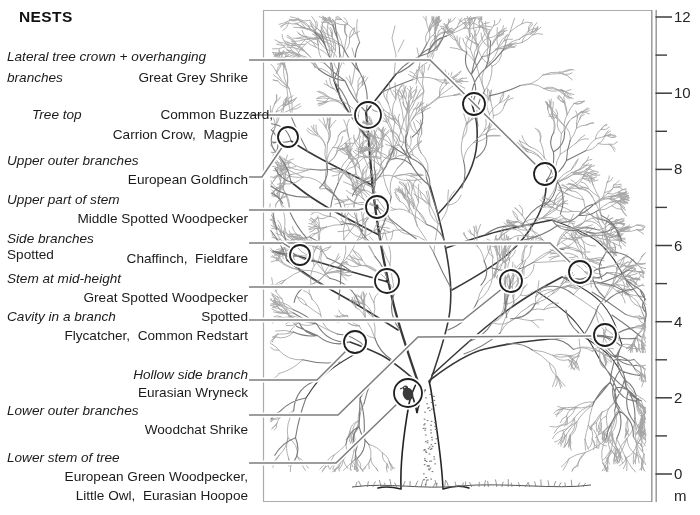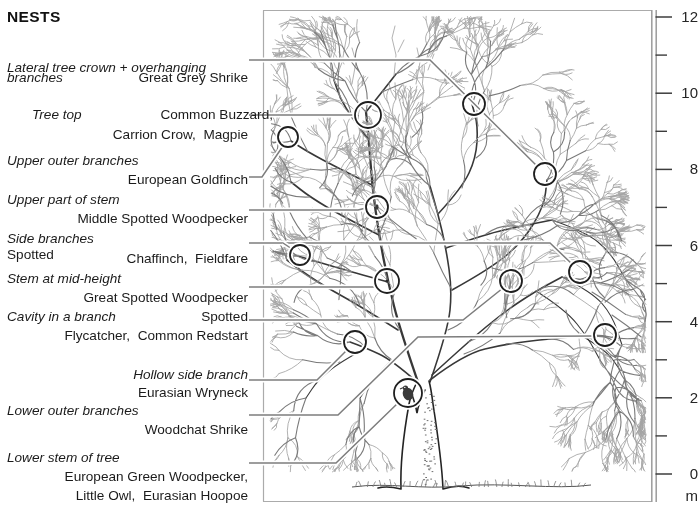--- a/index.html
+++ b/index.html
@@ -1,27 +1,27 @@
 <!DOCTYPE html>
 <html><head>
 <meta charset="utf-8">
 <style>
   html,body{margin:0;padding:0;background:#fff;}
   body{width:700px;height:515px;position:relative;overflow:hidden;
        font-family:"Liberation Sans",sans-serif;}
   #fig{position:absolute;left:0;top:0;}
-  #title{position:absolute;left:7px;top:8px;font-size:15.5px;font-weight:bold;
+  #title{position:absolute;left:19px;top:8px;font-size:15.5px;font-weight:bold;
          letter-spacing:.4px;color:#111;}
   .lbl{position:absolute;left:7px;width:241px;height:17px;font-size:13.6px;
        color:#1b1b1b;display:flex;white-space:pre;line-height:16px;}
   .lbl .it{font-style:italic;}
   .lbl.both{justify-content:space-between;}
   .lbl.ronly{justify-content:flex-end;}
   .lbl.lonly{justify-content:flex-start;}
-  .scl{position:absolute;left:674px;width:24px;text-align:right;
+  .scl{position:absolute;left:674px;width:24px;text-align:left;
        font-size:15px;color:#262626;}
 </style>
 </head>
 <body>
 
 <svg id="fig" width="700" height="515" viewBox="0 0 700 515">
     <g>
       <path d="M263.5 10.5V501.5 M263 10.5H652 M263 501.5H652" stroke="#ababab" stroke-width="1.2" fill="none"></path>
     </g>
     <g>
@@ -125,21 +125,21 @@
       <path d="M655.5 131.3H667" stroke="#3c3c3c" stroke-width="1.4" fill="none"></path>
       <path d="M655.5 207.4H667" stroke="#3c3c3c" stroke-width="1.4" fill="none"></path>
       <path d="M655.5 283.6H667" stroke="#3c3c3c" stroke-width="1.4" fill="none"></path>
       <path d="M655.5 359.8H667" stroke="#3c3c3c" stroke-width="1.4" fill="none"></path>
       <path d="M655.5 435.9H667" stroke="#3c3c3c" stroke-width="1.4" fill="none"></path>
     </g>
   </svg>
 
 <div id="title">NESTS</div>
 <div id="labels">
-    <div class="lbl lonly" style="top: 60px;"><span class="it">Lateral tree crown + overhanging</span></div>
+    <div class="lbl lonly" style="top: 49px;"><span class="it">Lateral tree crown + overhanging</span></div>
     <div class="lbl both" style="top: 70px; padding-right: 12px;"><span class="it">branches</span><span>Great Grey Shrike</span></div>
     <div class="lbl both" style="top: 107px; margin-left: 25px;"><span class="it">Tree top</span><span>Common Buzzard,</span></div>
     <div class="lbl ronly" style="top: 127px; padding-right: 7px;"><span>Carrion Crow,  Magpie</span></div>
     <div class="lbl lonly" style="top: 153px;"><span class="it">Upper outer branches</span></div>
     <div class="lbl ronly" style="top: 172px; padding-right: 2px;"><span>European Goldfinch</span></div>
     <div class="lbl lonly" style="top: 192px;"><span class="it">Upper part of stem</span></div>
     <div class="lbl ronly" style="top: 211px; padding-right: 2px;"><span>Middle Spotted Woodpecker</span></div>
     <div class="lbl both" style="top: 231px; flex-direction: column;"><span class="it">Side branches</span><span>Spotted</span></div>
     <div class="lbl ronly" style="top: 251px; padding-right: 2px;"><span>Chaffinch,  Fieldfare</span></div>
     <div class="lbl lonly" style="top: 271px;"><span class="it">Stem at mid-height</span></div>

